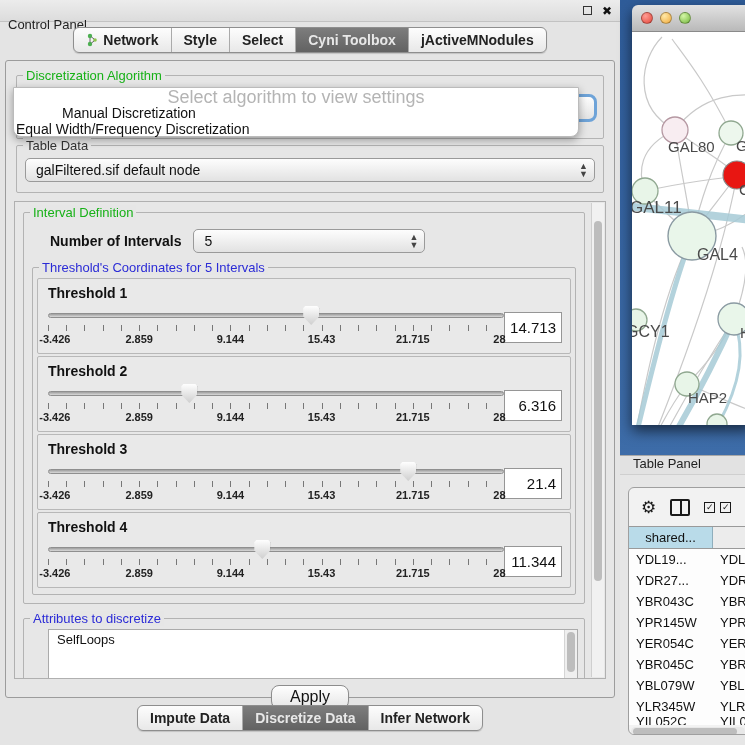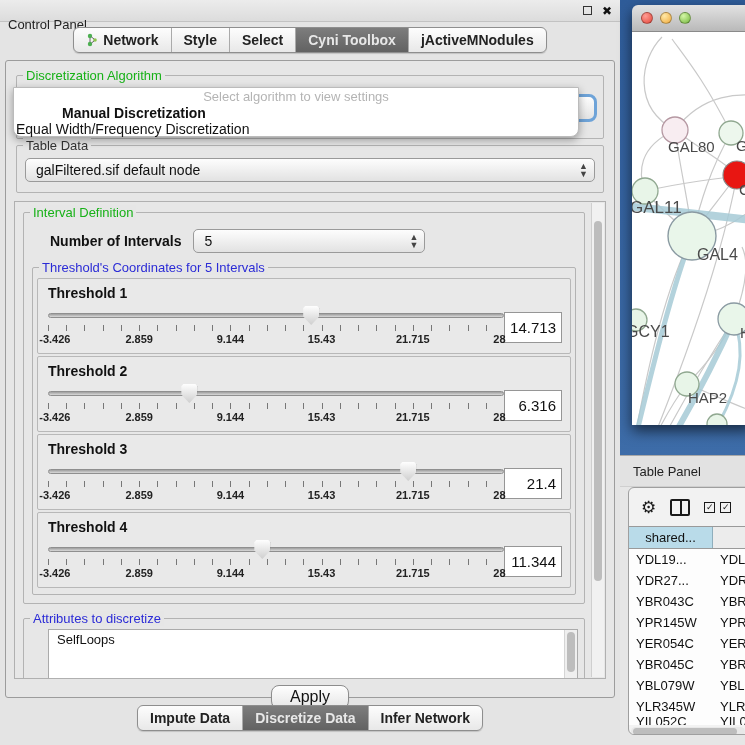--- a/index.html
+++ b/index.html
@@ -26,23 +26,23 @@
   .group { position:relative; border:1px solid #b3b3b3; border-radius:2px; padding:12px 8px 8px 8px; }
   .group > .glabel { position:absolute; top:-8px; left:6px; background:#e6e6e6; padding:0 3px; font-size:13px; }
   .glabel.green { color:#17b117; }
   .glabel.blue  { color:#2b2bd6; }
   .glabel.dark  { color:#333; }
 
   .algo-group { height:64px; margin:4px 2px 6px 2px; }
   .algo-combo-sliver { position:absolute; right:6px; top:18px; width:34px; height:28px; border:3px solid #6ea3d8; border-radius:8px; background:linear-gradient(#fdfdfd,#e3e3e3); }
 
   .popup { position:absolute; left:7px; top:26px; width:566px; height:50px; background:#fff; border:1px solid #bbb; border-radius:0 0 8px 8px; box-shadow:0 3px 8px rgba(0,0,0,.35); z-index:5; padding-top:1px; }
-  .popup .hint { text-align:center; font-size:13px; color:#b4b4b4; height:16px; line-height:16px; }
+  .popup .hint { text-align:center; font-size:18px; color:#b4b4b4; height:16px; line-height:16px; }
   .popup .opt { font-size:14px; color:#111; padding:0 2px; height:16px; line-height:16px; cursor:default; }
-  .popup .opt.sel { font-weight:bold;padding-left:48px; }
+  .popup .opt.sel { font-weight:normal;padding-left:48px; }
 
   .tdata-group { height:48px; margin:6px 2px 8px 2px; }
   .combo { height:24px; border:1px solid #9a9a9a; border-radius:5px; background:linear-gradient(#fdfdfd,#e2e2e2); display:flex; align-items:center; font-size:14px; color:#111; padding:0 6px 0 10px; position:relative; cursor:default; }
   .combo .stepper { margin-left:auto; font-size:9px; line-height:8px; color:#444; text-align:center; }
 
   .scroll-area { position:relative; margin:4px 0 6px 0; height:478px; border:1px solid #b0b0b0; background:#e7e7e7; padding:10px 20px 6px 8px; overflow:hidden; }
   .vscroll { position:absolute; right:1px; top:1px; bottom:1px; width:13px; background:#f1f1f1; border-left:1px solid #cfcfcf; }
   .vscroll .thumb { position:absolute; left:2px; right:2px; top:18px; height:360px; background:#bdbdbd; border-radius:6px; }
 
   .interval-group { padding-top:14px; }
@@ -79,21 +79,21 @@
   .right { position:absolute; left:620px; top:0; width:125px; height:745px; }
   .desktop { position:absolute; left:0; top:0; width:125px; height:455px; background:linear-gradient(180deg,#2d5globais,#3a69a5); background:linear-gradient(180deg,#2f5c99,#3d6ca8); }
   .net-window { position:absolute; left:12px; top:5px; width:120px; height:420px; border-radius:6px 6px 0 0; box-shadow:0 6px 14px rgba(0,0,0,.6); overflow:hidden; }
   .net-titlebar { height:27px; background:linear-gradient(#e2e2e2,#b9b9b9); border-bottom:1px solid #8a8a8a; display:flex; align-items:center; padding-left:9px; gap:7px; }
   .light { width:12px; height:12px; border-radius:50%; border:1px solid rgba(0,0,0,.3); cursor:pointer; }
   .light.red    { background:radial-gradient(circle at 35% 30%, #ff9d94, #e4463a); }
   .light.yellow { background:radial-gradient(circle at 35% 30%, #ffe9a8, #f0a93a); }
   .light.green  { background:radial-gradient(circle at 35% 30%, #d4f7a6, #72b53c); }
   .net-canvas { height:393px; background:#fff; }
 
-  .tp-bar { position:absolute; left:0; top:455px; width:125px; height:32px; background:#e2e2e2; border-top:1px solid #a8a8a8; border-bottom:1px solid #cfcfcf; display:flex; align-items:center; padding-left:13px; font-size:13px; color:#222; }
+  .tp-bar { position:absolute; left:0; top:455px; width:125px; height:20px; background:#e2e2e2; border-top:1px solid #a8a8a8; border-bottom:1px solid #cfcfcf; display:flex; padding-left:13px; font-size:13px; color:#222; }
   .tp-panel { position:absolute; left:8px; top:487px; width:130px; height:248px; border:1px solid #9f9f9f; border-radius:6px; background:#f2f2f2; overflow:hidden; }
   .tp-toolbar { height:38px; display:flex; align-items:center; gap:14px; padding-left:12px; }
   .gear { font-size:17px; color:#1a1a1a; cursor:pointer; }
   .cols-icon { width:20px; height:17px; border:2px solid #1a1a1a; border-radius:2px; position:relative; cursor:pointer; }
   .cols-icon:before { content:""; position:absolute; left:50%; top:0; bottom:0; width:2px; background:#1a1a1a; }
   .chk { width:11px; height:11px; border:1.5px solid #1a1a1a; font-size:9px; line-height:9px; text-align:center; color:#1a1a1a; cursor:pointer; }
   .chk + .chk { margin-left:-9px; }
   .tp-table { border-top:1px solid #9a9a9a; width:200px; font-size:13px; }
   .tp-hrow { display:flex; height:22px; border-bottom:1px solid #9a9a9a; }
   .tp-hcell { display:flex; align-items:center; justify-content:center; color:#111; }

